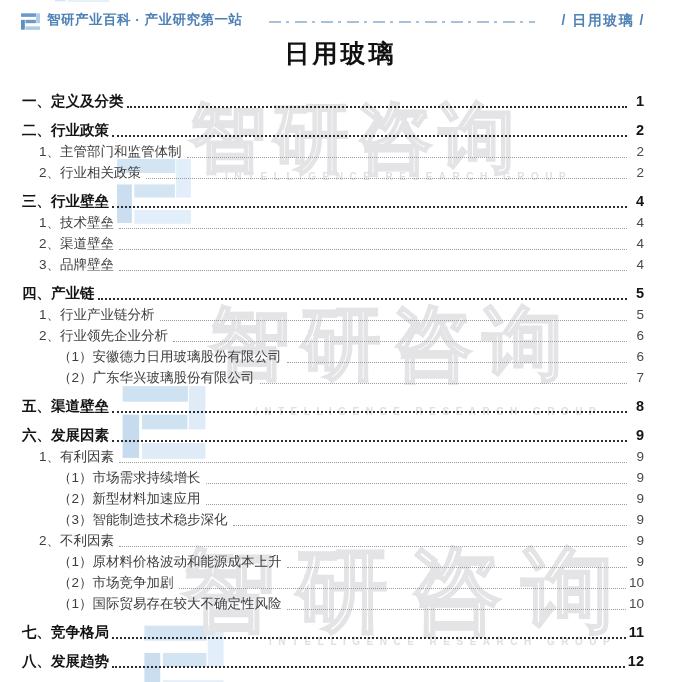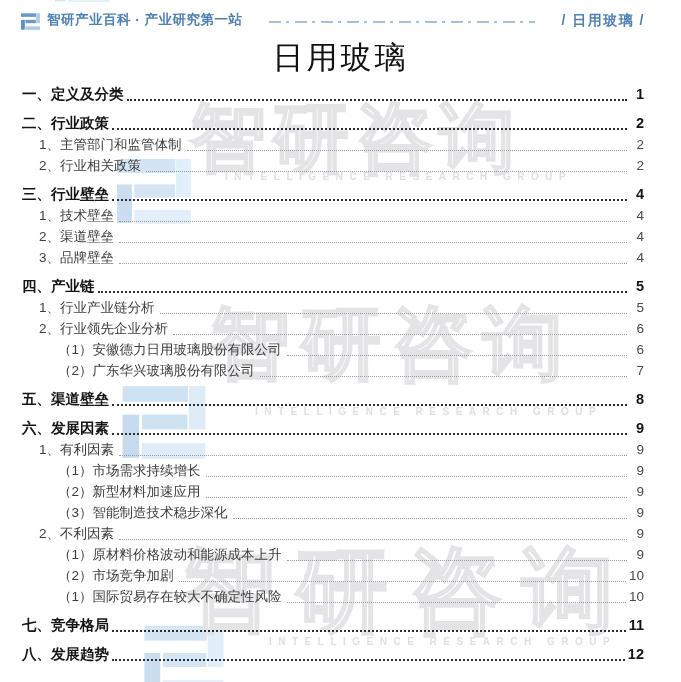--- a/index.html
+++ b/index.html
@@ -47,28 +47,28 @@
     background:repeating-linear-gradient(90deg,
       #a7bfd9 0 12px, transparent 12px 17px,
       #a7bfd9 17px 20px, transparent 20px 26px);
   }
   .breadcrumb{ color:#4f81b6; font-weight:700; font-size:14px; letter-spacing:1.5px; white-space:nowrap; }
 
   
   .title{
     position:absolute; z-index:2; top:37px; left:0; right:0; text-align:center;
     font-family:"Liberation Serif","DejaVu Serif",serif;
-    font-weight:400; font-size:31px; letter-spacing:3px; color:#111;
+    font-weight:700; font-size:25px; letter-spacing:3px; color:#111;
   }
 
   
   .toc{ position:absolute; z-index:1; left:22px; right:37px; top:84px; }
   .toc-row{ display:flex; height:21px; line-height:21px; cursor:pointer; }
   .toc-row.lvl1{ margin-top:8px; font-weight:700; font-size:14.5px; color:#141414; }
-  .toc-row.lvl1:first-child{ margin-top:0; }
+  .toc-row.lvl1:first-child{ margin-top:7px; }
   .toc-row.lvl2, .toc-row.lvl3{ font-size:13.5px; color:#3d3d3d; }
   .toc-row.lvl2{ padding-left:17px; }
   .toc-row.lvl3{ padding-left:36px; }
   .toc-label{ white-space:nowrap; }
   .toc-leader{
     flex:1; align-self:flex-end; height:0;
     border-bottom:2px dotted #2d2d2d; margin:0 3px 4px 3px;
   }
   .toc-row.lvl2 .toc-leader, .toc-row.lvl3 .toc-leader{
     border-bottom:1.5px dotted #9b9b9b; margin-left:5px;

